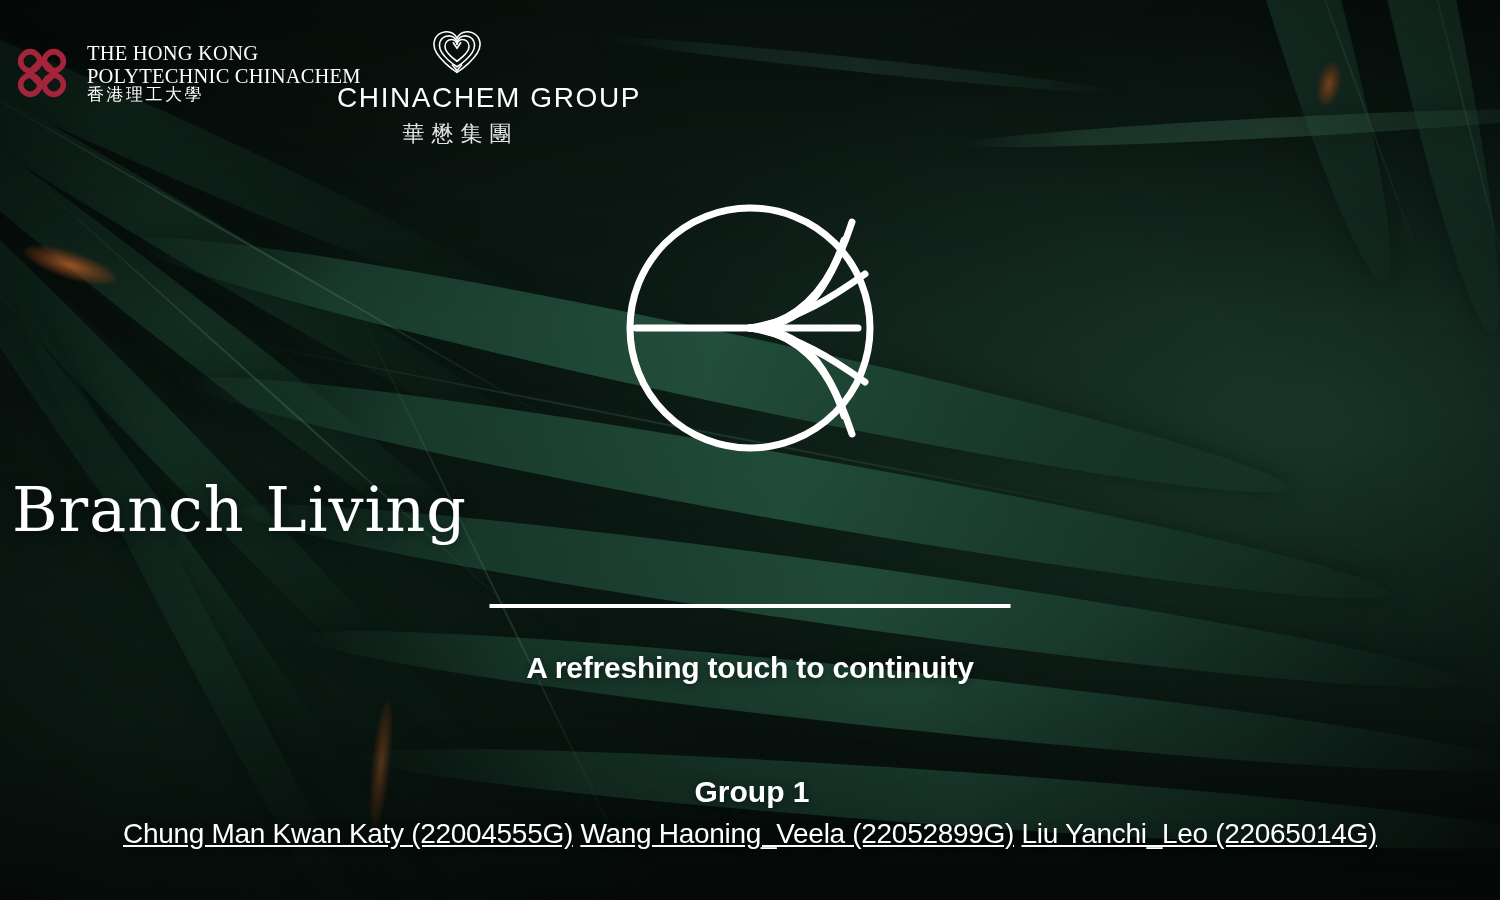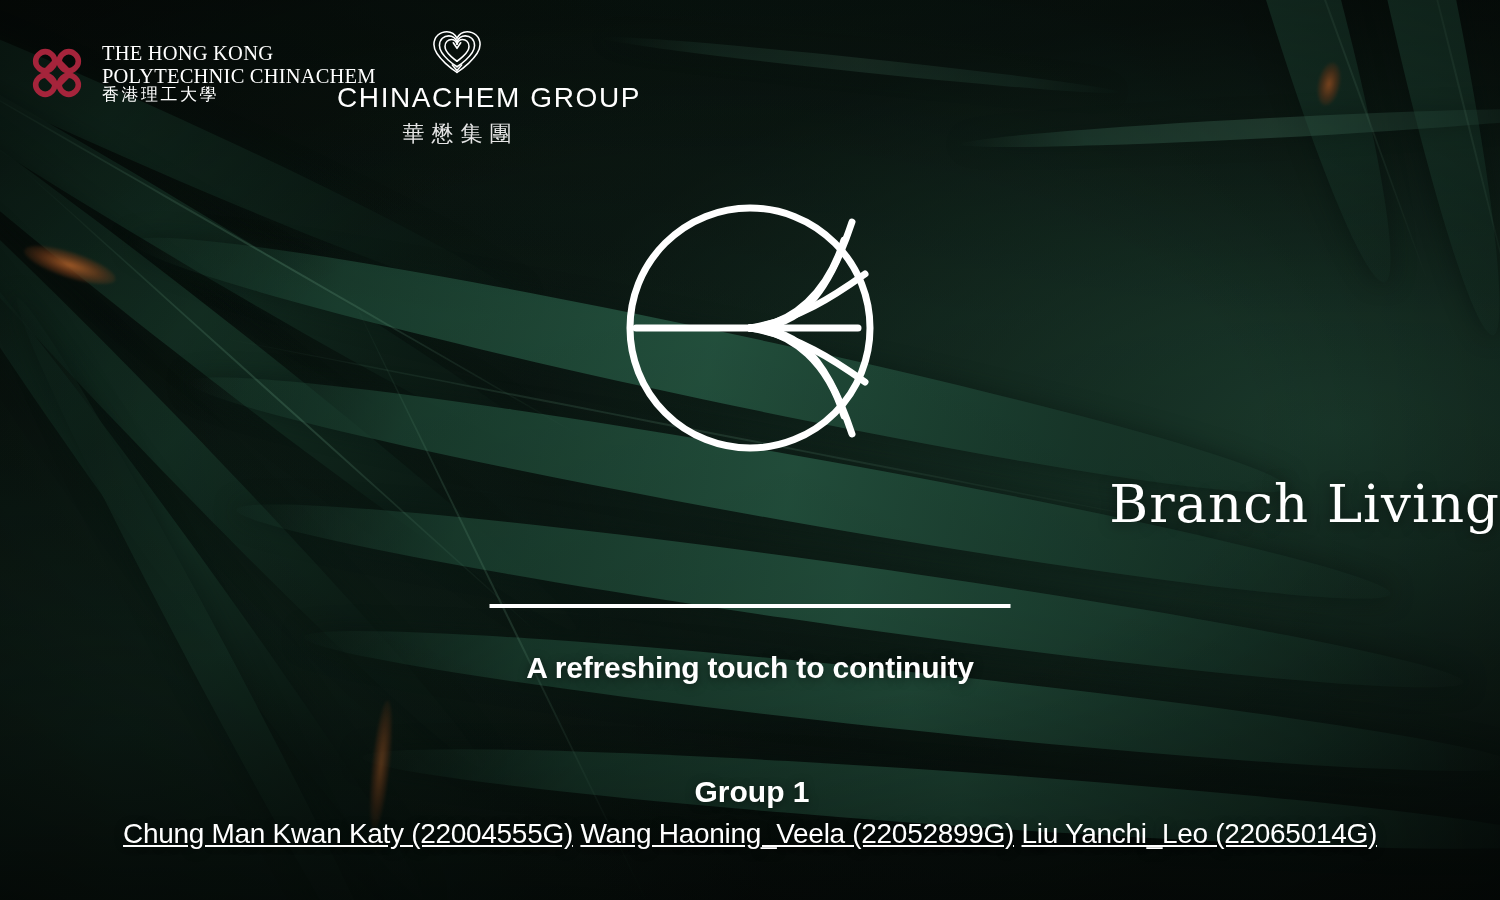--- a/index.html
+++ b/index.html
@@ -69,21 +69,21 @@
   .darken {
     position: absolute;
     inset: 0;
     background: linear-gradient(180deg, rgba(0,0,0,0.30) 0%, rgba(0,0,0,0.10) 35%, rgba(0,0,0,0.18) 68%, rgba(0,0,0,0.42) 100%);
     pointer-events: none;
   }
 
   
   .polyu-logo {
     position: absolute;
-    left: 26px;
+    left: 11px;
     top: 42px;
     display: flex;
     align-items: center;
     gap: 14px;
   }
   .polyu-emblem { width: 62px; height: 62px; flex: none; }
   .polyu-text {
     display: flex;
     flex-direction: column;
     line-height: 1.0;
@@ -138,26 +138,26 @@
     left: 50%;
     top: 200px;
     transform: translateX(-50%);
     width: 256px;
     height: 256px;
   }
 
   
   .title {
     position: absolute;
-    left: 0;
+    left: 12px;
     right: 0;
     top: 473px;
-    text-align: right;
+    text-align: left;
     font-family: "DejaVu Serif", "Liberation Serif", serif;
-    font-size: 53px;
+    font-size: 62px;
     color: #ffffff;
     letter-spacing: 1px;
     text-shadow: 0 2px 14px rgba(0,0,0,0.55);
   }
   .divider {
     position: absolute;
     left: 50%;
     transform: translateX(-50%);
     top: 604px;
     width: 521px;

